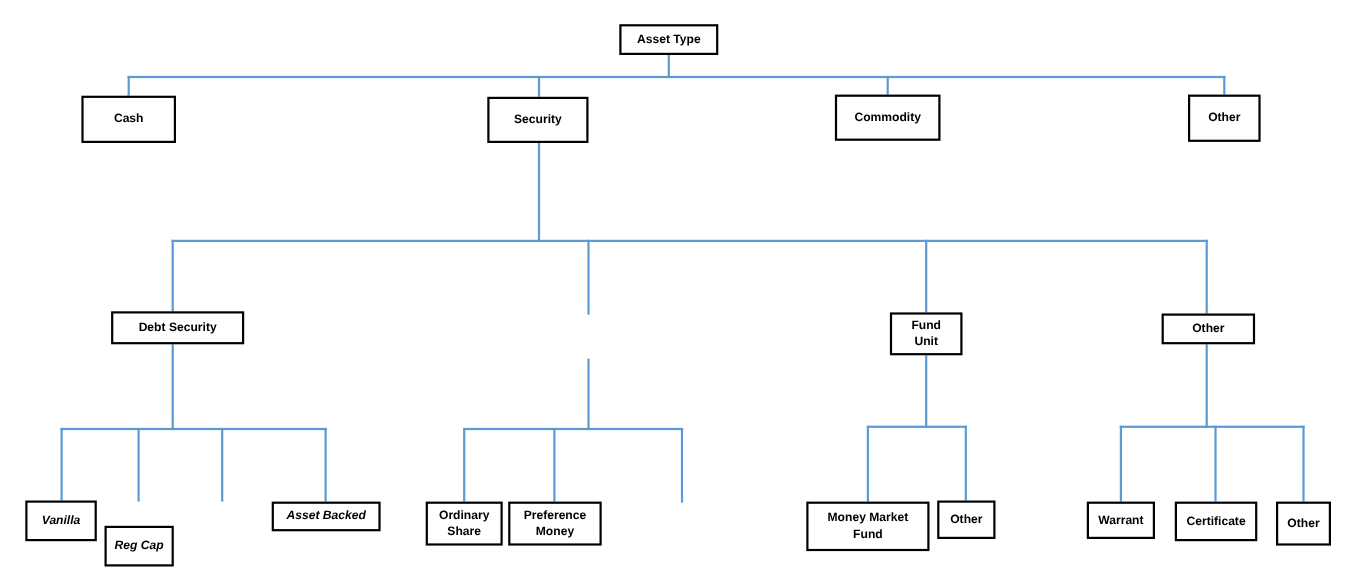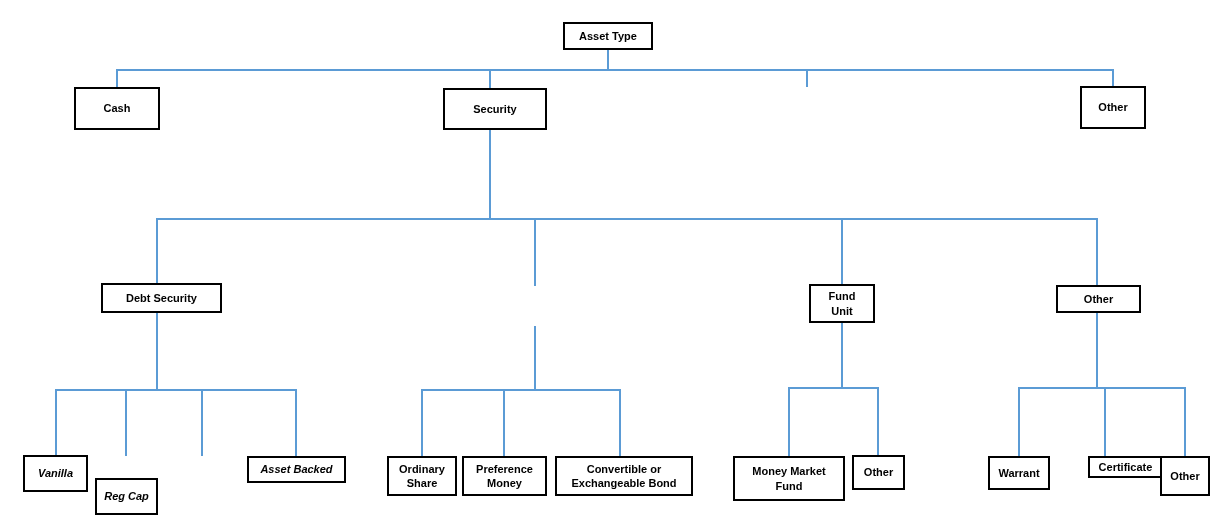--- a/index.html
+++ b/index.html
@@ -71,34 +71,33 @@
     <div class="conn" style="background: rgb(91, 155, 213); left: 788.25px; top: 387.25px; width: 90.5px; height: 1.5px;"></div>
     <div class="conn" style="background: rgb(91, 155, 213); left: 788.25px; top: 387.25px; width: 1.5px; height: 69.5px;"></div>
     <div class="conn" style="background: rgb(91, 155, 213); left: 877.25px; top: 387.25px; width: 1.5px; height: 68.5px;"></div>
     <div class="conn" style="background: rgb(91, 155, 213); left: 1096.25px; top: 312.25px; width: 1.5px; height: 76.5px;"></div>
     <div class="conn" style="background: rgb(91, 155, 213); left: 1018.25px; top: 387.25px; width: 167.5px; height: 1.5px;"></div>
     <div class="conn" style="background: rgb(91, 155, 213); left: 1018.25px; top: 387.25px; width: 1.5px; height: 69.5px;"></div>
     <div class="conn" style="background: rgb(91, 155, 213); left: 1104.25px; top: 387.25px; width: 1.5px; height: 69.5px;"></div>
     <div class="conn" style="background: rgb(91, 155, 213); left: 1184.25px; top: 387.25px; width: 1.5px; height: 69.5px;"></div>
     <div class="node" style="left: 563px; top: 22px; width: 90px; height: 28px; border-color: rgb(0, 0, 0); color: rgb(0, 0, 0);"><span>Asset Type</span></div>
     <div class="node" style="left: 74px; top: 87px; width: 86px; height: 43px; border-color: rgb(0, 0, 0); color: rgb(0, 0, 0);"><span>Cash</span></div>
-    <div class="node" style="left: 443px; top: 88px; width: 104px; height: 42px; border-color: rgb(0, 0, 0); color: rgb(0, 0, 0);"><span>Security</span></div>
+    <div class="node" style="left: 443px; top: 88px; width: 92px; height: 42px; border-color: rgb(0, 0, 0); color: rgb(0, 0, 0);"><span>Security</span></div>
+    <div class="node" style="left: 759px; top: 86px; width: 96px; height: 42px; border-color: rgb(0, 0, 0); color: rgb(0, 0, 0);"><span>Commodity</span></div>
     <div class="node" style="left: 1080px; top: 86px; width: 66px; height: 43px; border-color: rgb(0, 0, 0); color: rgb(0, 0, 0);"><span>Other</span></div>
     <div class="node" style="left: 101px; top: 283px; width: 121px; height: 30px; border-color: rgb(0, 0, 0); color: rgb(0, 0, 0);"><span>Debt Security</span></div>
     <div class="node" style="left: 809px; top: 284px; width: 66px; height: 39px; border-color: rgb(0, 0, 0); color: rgb(0, 0, 0);"><span>Fund
 Unit</span></div>
     <div class="node" style="left: 1056px; top: 285px; width: 85px; height: 28px; border-color: rgb(0, 0, 0); color: rgb(0, 0, 0);"><span>Other</span></div>
     <div class="node italic" style="left: 23px; top: 455px; width: 65px; height: 37px; border-color: rgb(0, 0, 0); color: rgb(0, 0, 0); text-align: center;"><span>Vanilla</span></div>
     <div class="node italic" style="left: 95px; top: 478px; width: 63px; height: 37px; border-color: rgb(0, 0, 0); color: rgb(0, 0, 0);"><span>Reg Cap</span></div>
     <div class="node italic" style="left: 247px; top: 456px; width: 99px; height: 27px; border-color: rgb(0, 0, 0); color: rgb(0, 0, 0);"><span>Asset Backed</span></div>
     <div class="node" style="left: 387px; top: 456px; width: 70px; height: 40px; border-color: rgb(0, 0, 0); color: rgb(0, 0, 0);"><span>Ordinary
 Share</span></div>
     <div class="node" style="left: 462px; top: 456px; width: 85px; height: 40px; border-color: rgb(0, 0, 0); color: rgb(0, 0, 0);"><span>Preference
 Money</span></div>
-    <div class="node" style="left: 555px; top: 456px; width: 138px; height: 40px; border-color: rgb(0, 0, 0); color: rgb(0, 0, 0);"><span>Convertible or
-Exchangeable Bond</span></div>
     <div class="node" style="left: 733px; top: 456px; width: 112px; height: 45px; border-color: rgb(0, 0, 0); color: rgb(0, 0, 0);"><span>Money Market
 Fund</span></div>
     <div class="node" style="left: 852px; top: 455px; width: 53px; height: 35px; border-color: rgb(0, 0, 0); color: rgb(0, 0, 0);"><span>Other</span></div>
     <div class="node" style="left: 988px; top: 456px; width: 62px; height: 34px; border-color: rgb(0, 0, 0); color: rgb(0, 0, 0);"><span>Warrant</span></div>
-    <div class="node" style="left: 1068px; top: 456px; width: 75px; height: 22px; border-color: rgb(0, 0, 0); color: rgb(0, 0, 0); margin-left: 20px;"><span>Certificate</span></div>
+    <div class="node" style="left: 1068px; top: 456px; width: 75px; height: 36px; border-color: rgb(0, 0, 0); color: rgb(0, 0, 0);"><span>Certificate</span></div>
     <div class="node" style="left: 1160px; top: 456px; width: 50px; height: 40px; border-color: rgb(0, 0, 0); color: rgb(0, 0, 0);"><span>Other</span></div>
   </div>
 
 </body></html>

